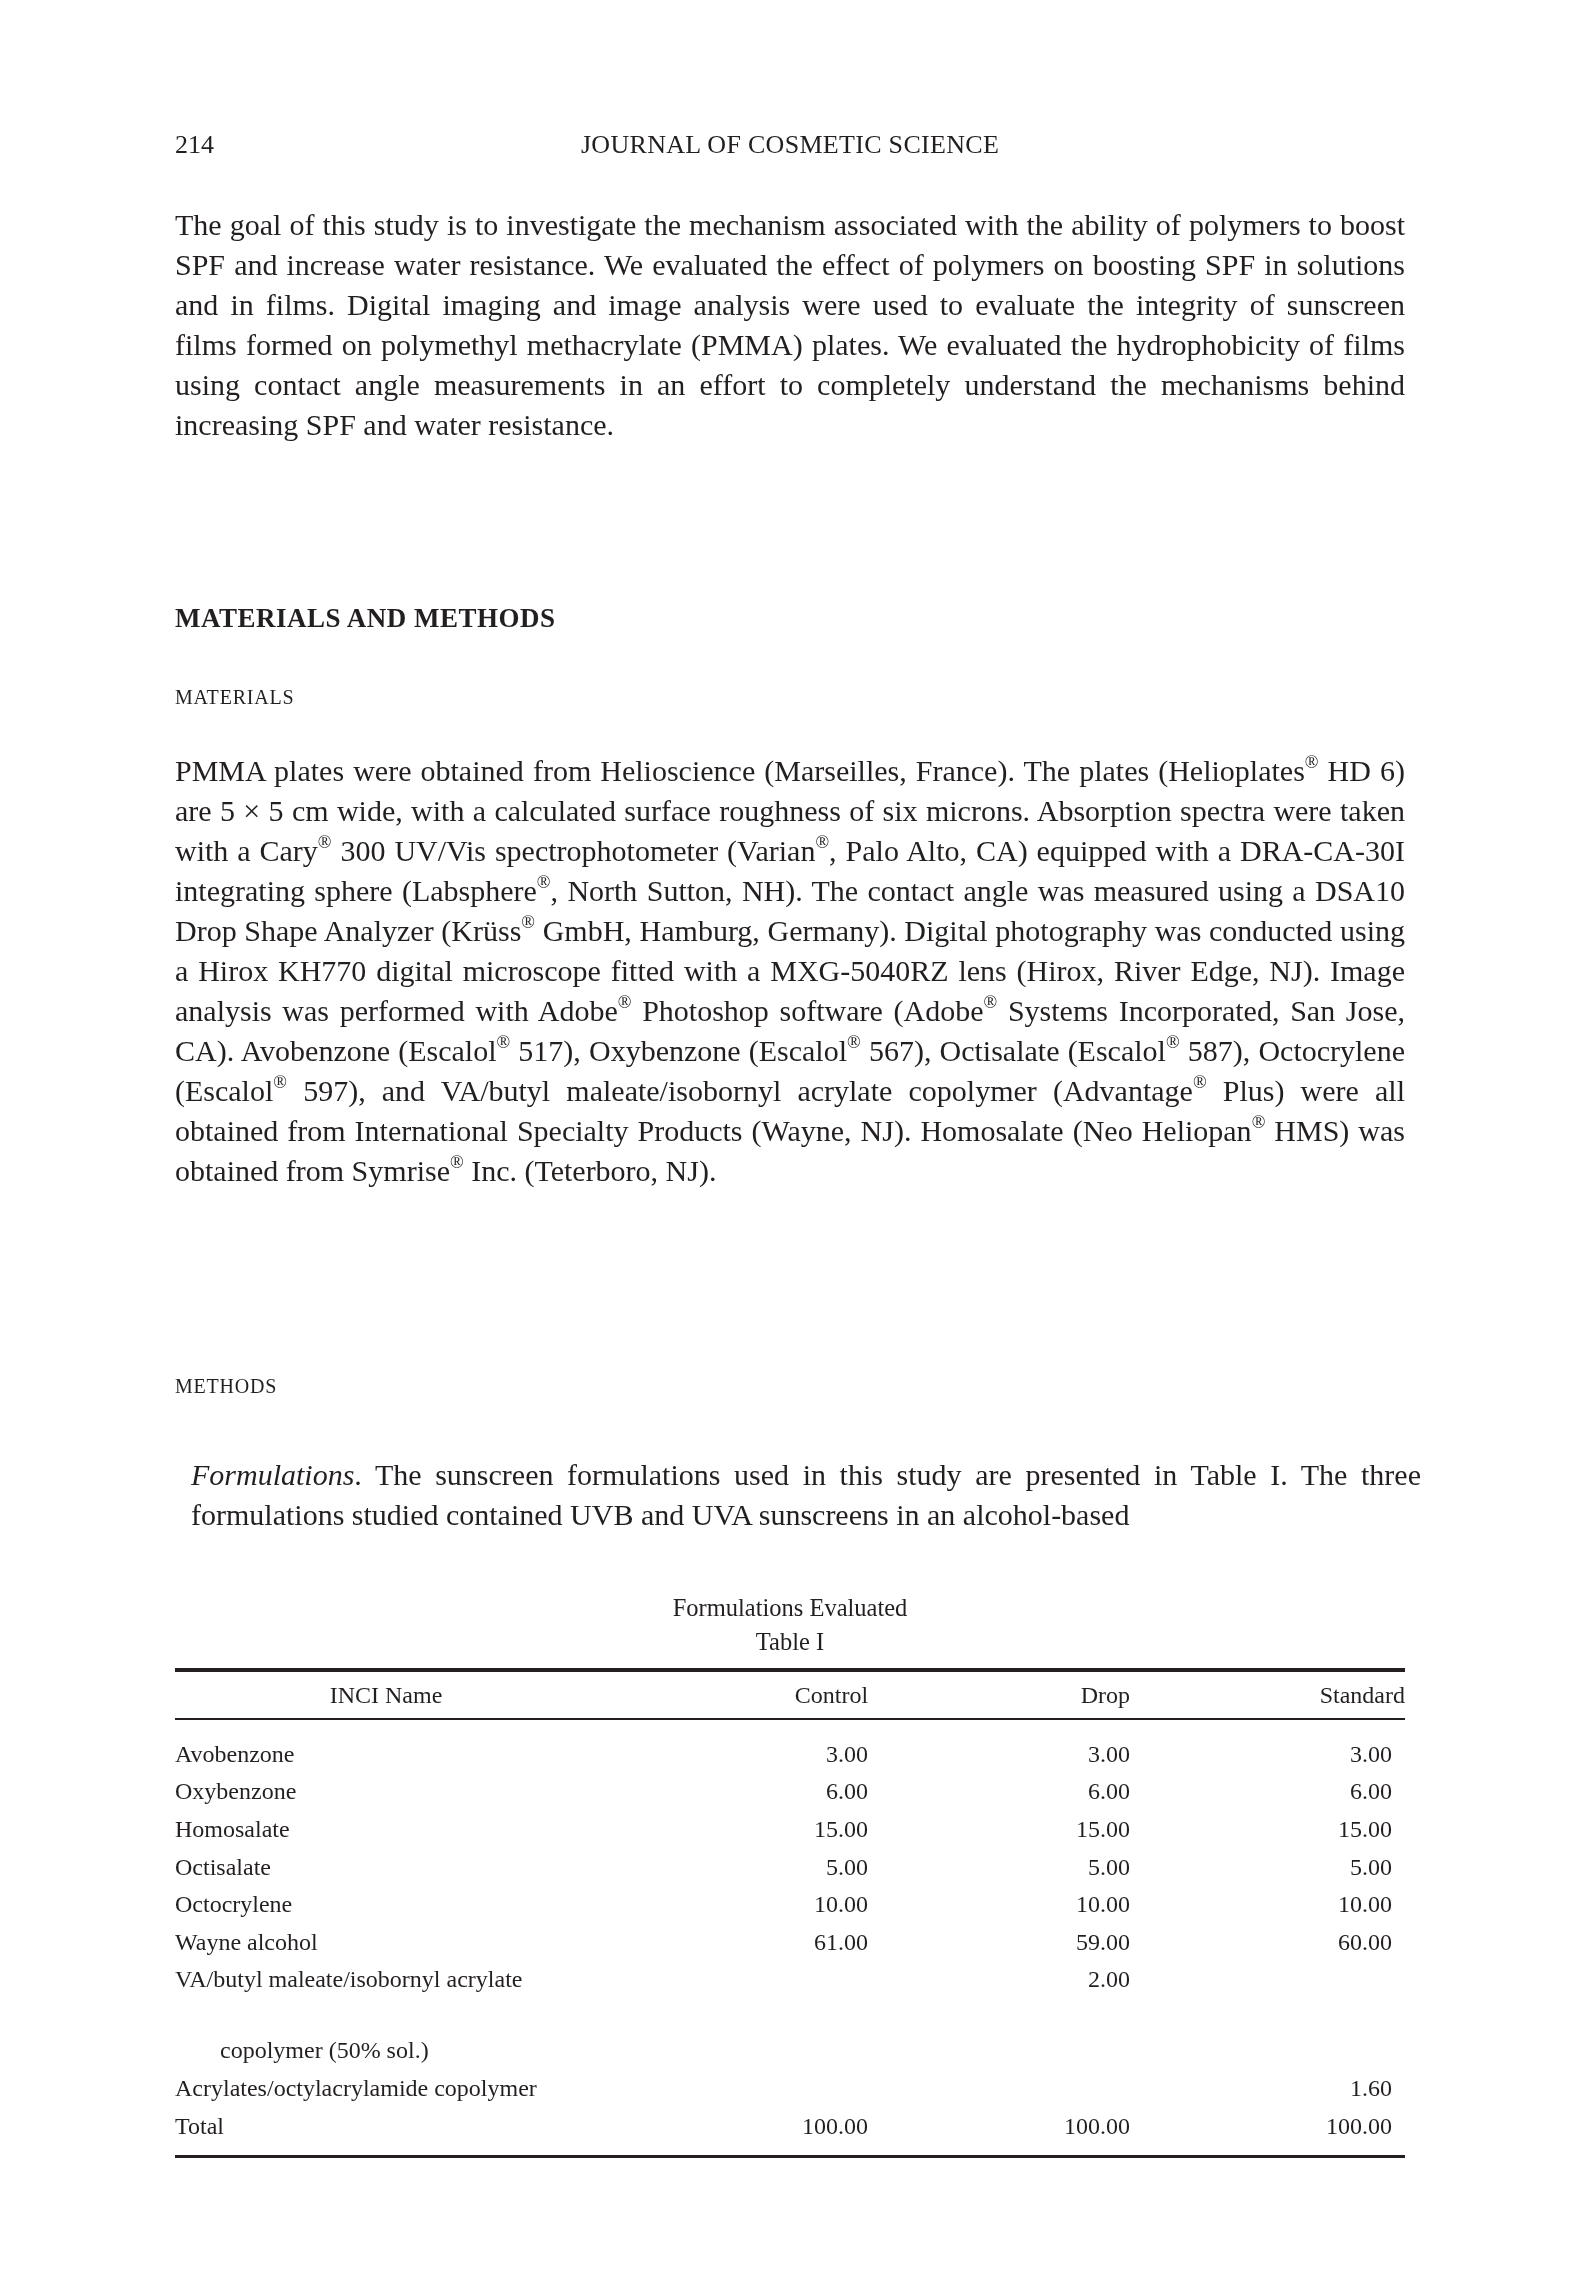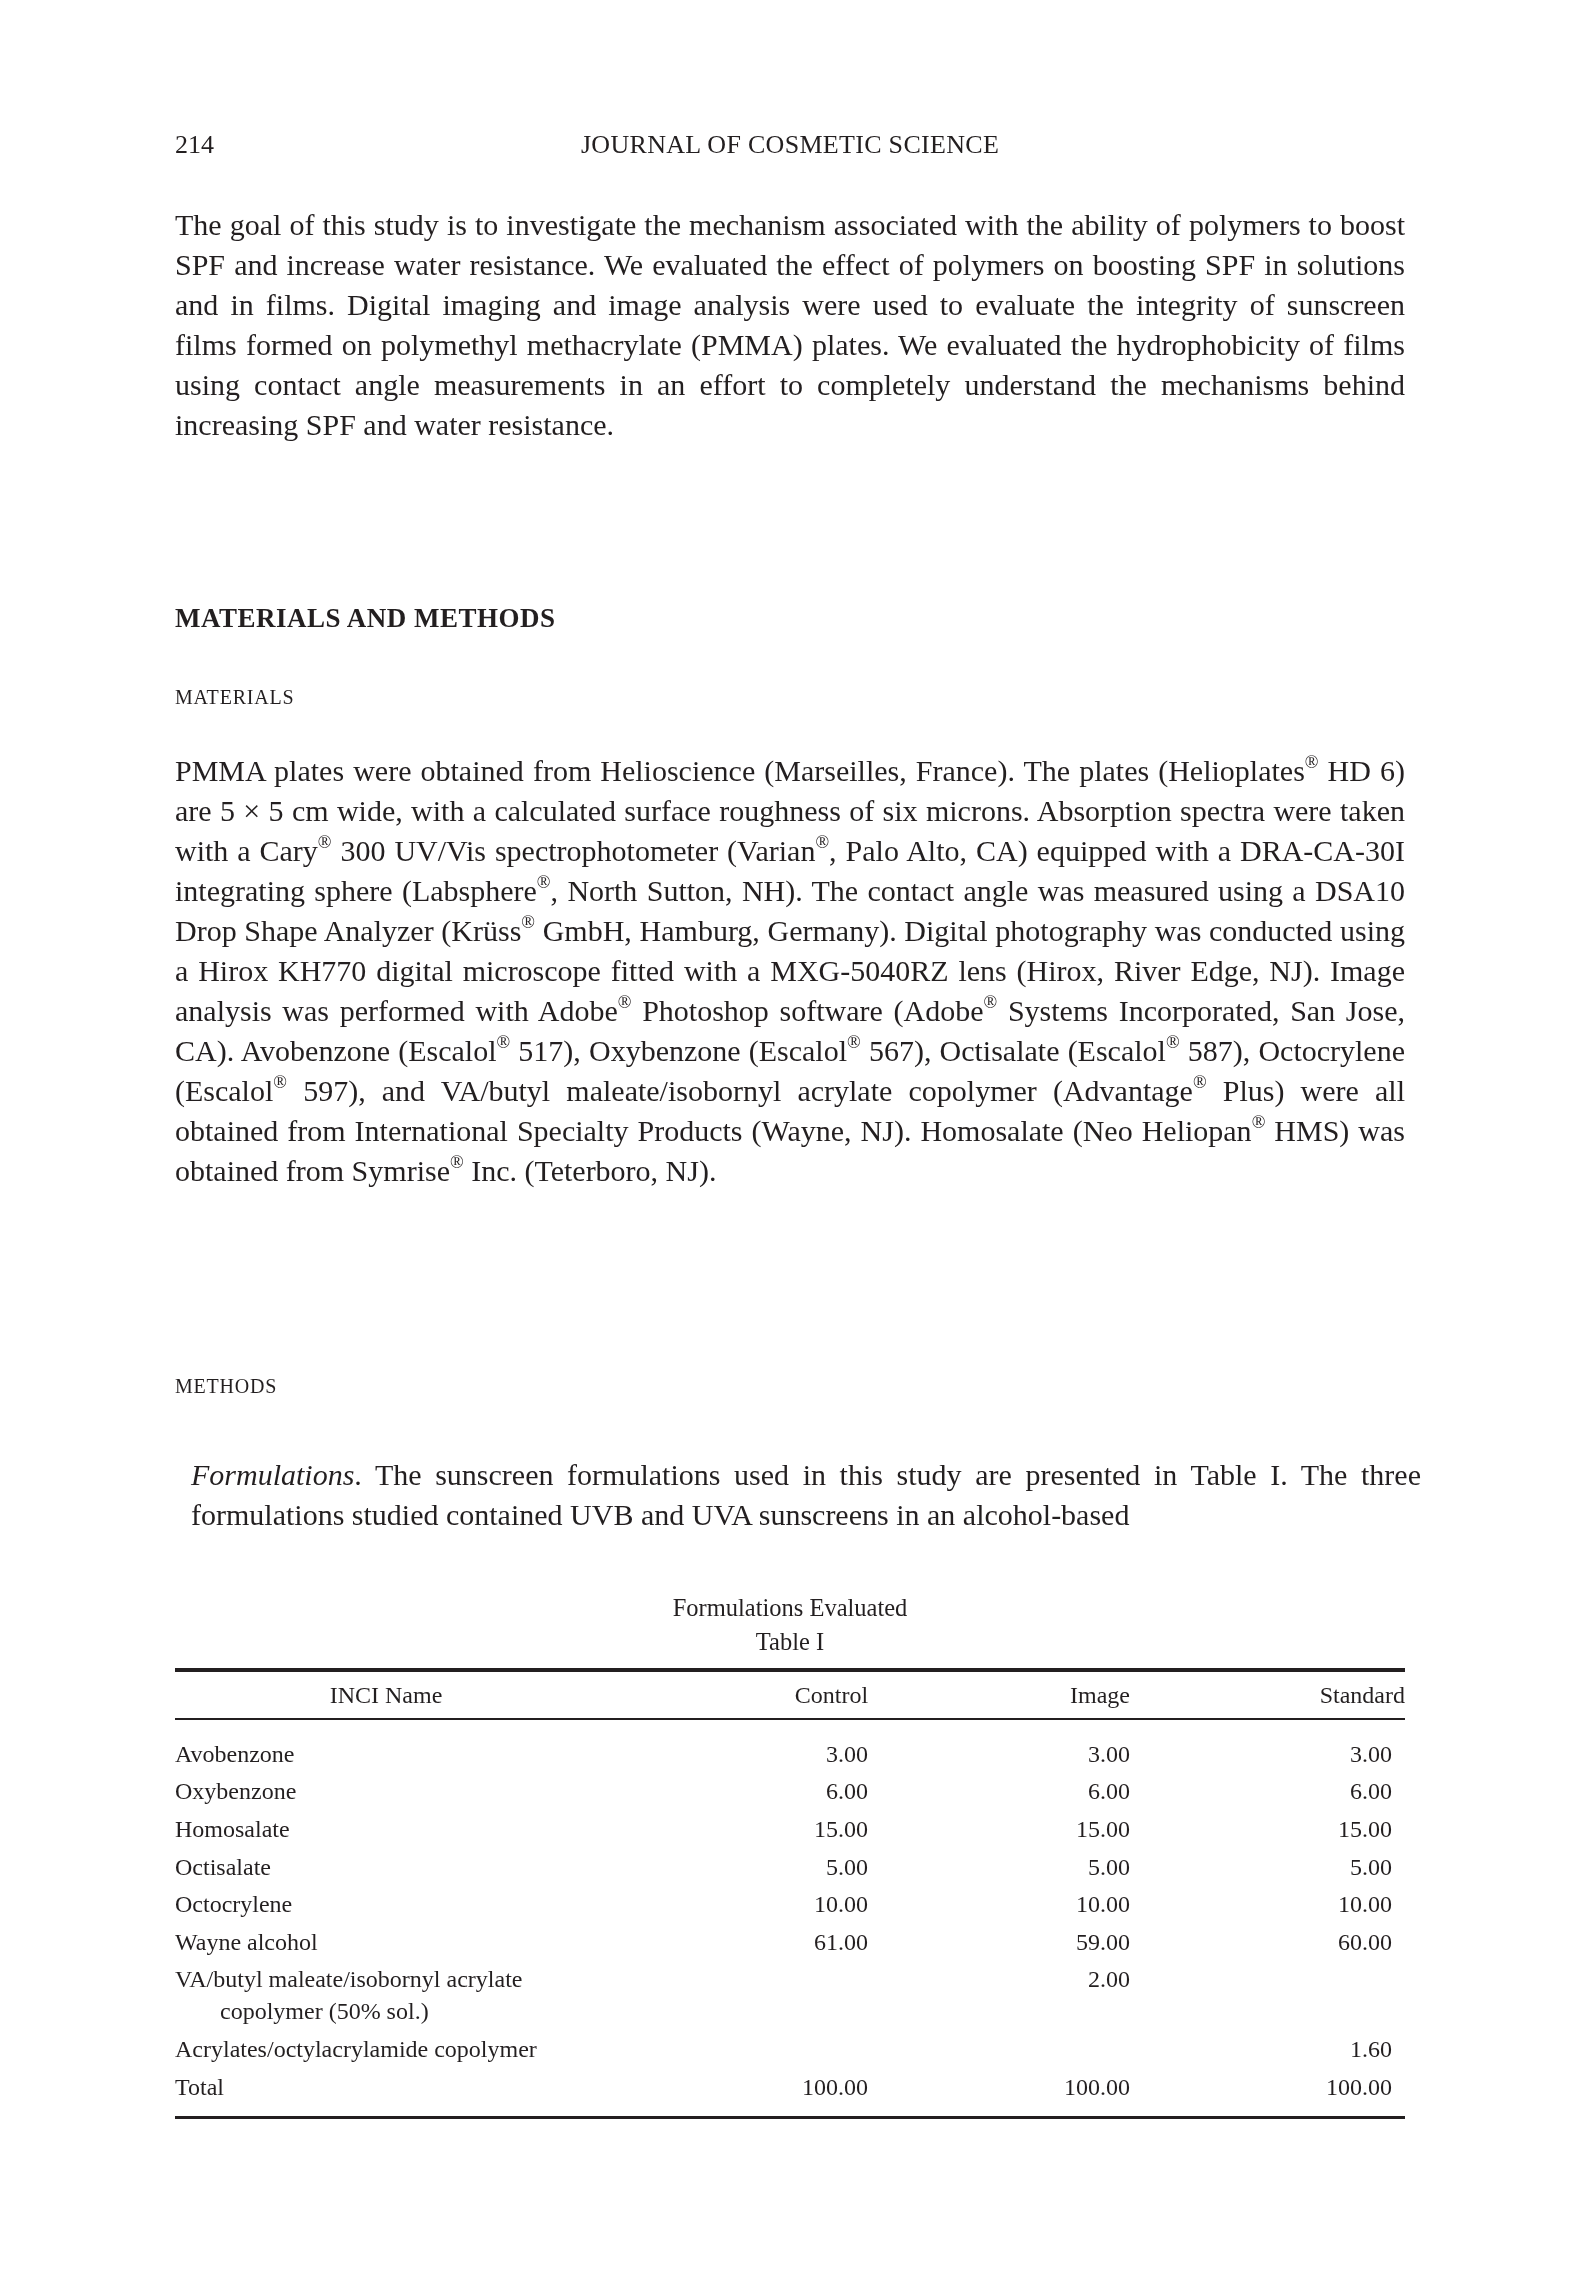--- a/index.html
+++ b/index.html
@@ -20,21 +20,21 @@
     .rule-thin { height: 1.9px; background: #231f20; width: 1230px; }
     table { border-collapse: collapse; width: 1230px; font-size: 24px; }
     th { font-weight: normal; padding: 9.4px 0 9.4px 0; }
     td { padding: 2.8px 0; line-height: 32px; vertical-align: top; }
     th.c0 { text-align: center; width: 424px; padding-right: 19px; }
     th.num, td.num { text-align: right; }
     td.c1 { width: 254px; padding-right: 0; }
     td.c2 { width: 264px; }
     td.c3 { width: 264px; padding-right: 13px; }
     th.c3 { padding-right: 0; }
-    .indent { padding-left: 45px; display: block; }
+    .indent { padding-left: 45px; display: block; margin-top: 39px; }
     .tbody-top td { padding-top: 18px; }
     .tbody-last td { padding-bottom: 13px; }
   </style>
 </head>
 <body>
 
 <div class="page">
 
   <div class="running-head">
     <span class="pno">214</span>
@@ -57,21 +57,21 @@
 
   <div class="table-wrap">
     <div class="tcap">Formulations Evaluated</div>
     <div class="tcap tnum">Table I</div>
     <div class="rule-thick" style="margin-top:9.4px;"></div>
     <table>
       <thead>
         <tr>
           <th class="c0">INCI Name</th>
           <th class="num">Control</th>
-          <th class="num">Image</th>
+          <th class="num">Drop</th>
           <th class="num c3">Standard</th>
         </tr>
         <tr>
             <td colspan="4" style="padding:0;">
               <div class="rule-thin"></div>
             </td>
           </tr>
       </thead>
       <tbody id="table-body">
           <tr class="tbody-top">

